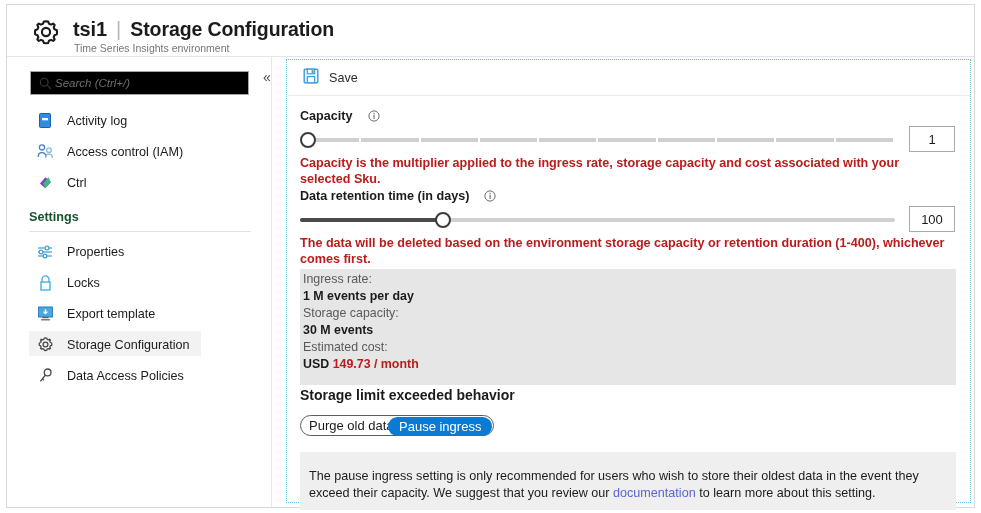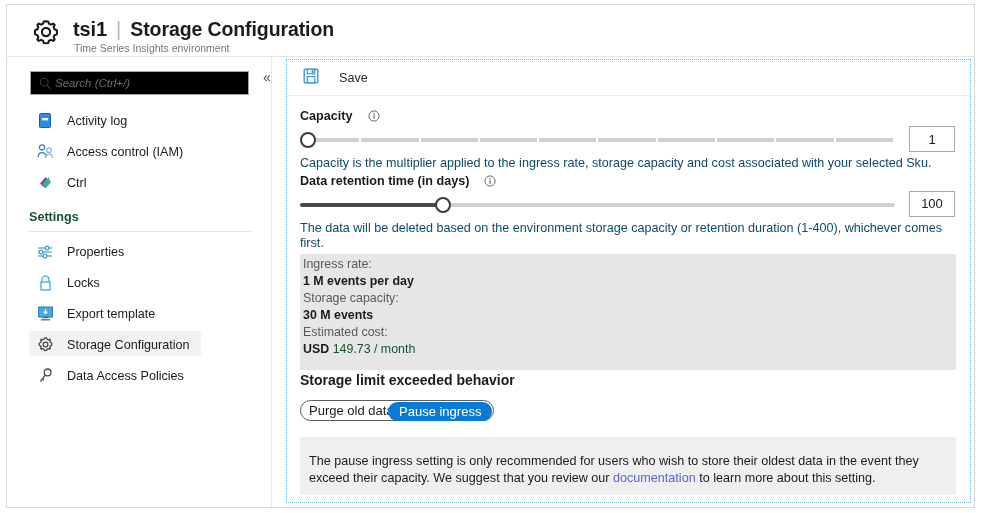--- a/index.html
+++ b/index.html
@@ -134,21 +134,21 @@
     background: #ffffff;
   }
   .cmdbar {
     position: absolute; left: 1px; top: 1px;
     width: 683px; height: 35px;
     border-bottom: 1px solid #ebebeb;
     display: flex; align-items: center;
     padding-left: 11px;
   }
   .cmd-btn {
-    display: flex; align-items: center; gap: 20px;
+    display: flex; align-items: center; gap: 10px;
     cursor: pointer; padding: 2px 4px;
   }
   .cmd-label { font-size: 12.6px; color: #2b2b2b; }
 
   .content {
     position: absolute; left: 0; top: 36px;
     width: 683px; height: 406px;
     padding: 13px 13px 0 13px;
   }
 
@@ -194,38 +194,38 @@
     background: #ffffff; cursor: pointer;
   }
   .slider-value {
     width: 46px; height: 26px; margin-left: 14px;
     border: 1px solid #a9a9a9; background: #fff;
     display: flex; align-items: center; justify-content: center;
     font-size: 13px; color: #1b1b1b;
   }
 
   .help-text {
-    font-size: 12.6px; font-weight: normal; color: #0c4a6e;
+    font-size: 12.6px; font-weight: bold; color: #b91c1c;
     line-height: 15.5px; margin-bottom: 2px;
     max-width: 652px;
   }
 
   .stats-box {
     background: #e6e6e6;
     padding: 2px 3px 12px 3px;
     margin-top: 1px; margin-bottom: 2px;
     width: 656px;
   }
   .stat-key {
     font-size: 12.4px; color: #595959; line-height: 17px;
   }
   .stat-val {
     font-size: 12.4px; color: #1b1b1b; font-weight: bold; line-height: 17px;
   }
-  .stat-val .muted { font-weight: normal; color: #14532d; }
+  .stat-val .muted { font-weight: bold; color: #b91c1c; }
 
   .behavior-label {
     font-size: 14px; font-weight: bold; color: #1b1b1b;
     margin-top: 2px; margin-bottom: 12px;
   }
   .pill-group {
     position: relative;
     width: 194px; height: 21px;
     border: 1px solid #5d5d5d;
     border-radius: 11px;

